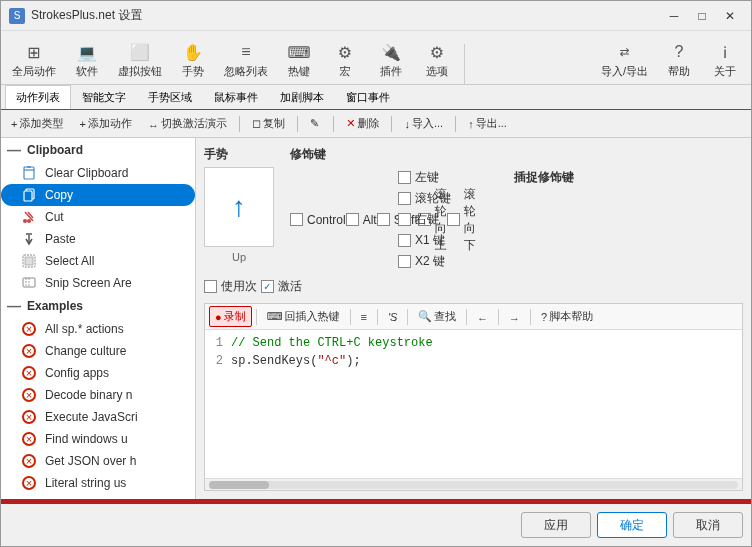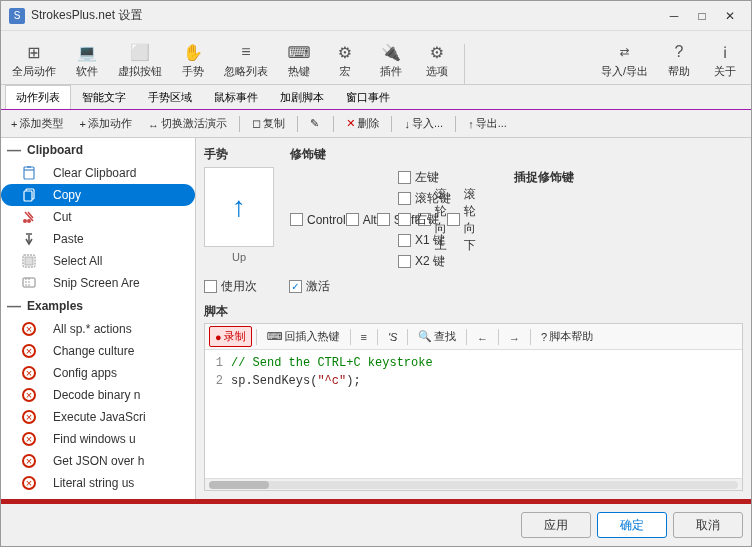--- a/index.html
+++ b/index.html
@@ -174,21 +174,21 @@
       font-size: 14px;
     }
 
     .list-item {
       display: flex;
       align-items: center;
       padding: 3px 8px 3px 20px;
       cursor: pointer;
       font-size: 12px;
       color: #333;
-      gap: 16px;
+      gap: 8px;
     }
     .list-item.selected { background: #0078d7; color: white; border-radius: 11px; }
     .list-item .item-icon {
       width: 16px;
       height: 16px;
       flex-shrink: 0;
       display: flex;
       align-items: center;
       justify-content: center;
     }
@@ -279,21 +279,21 @@
       padding: 1px 4px;
       border: 1px solid #aaa;
       background: white;
       border-radius: 2px;
       min-width: 60px;
     }
 
     
     .options-row {
       display: flex;
-      gap: 32px;
+      gap: 4px;
       margin-bottom: 8px;
     }
 
     
     .script-section {
       flex: 1;
       display: flex;
       flex-direction: column;
       border: 1px solid #ccc;
       background: white;
@@ -740,21 +740,20 @@
         <div class="modifier-item">
           <div class="checkbox"></div>
           <span>使用次</span>
         </div>
         <div class="modifier-item">
           <div class="checkbox checked"></div>
           <span>激活</span>
         </div>
       </div>
 
-      <div style="font-size:12px; font-weight:bold; color:#333; margin-bottom:3px;">脚本</div>
       <div class="script-section">
         <div class="script-toolbar">
           <button class="script-btn active">
             <span style="color:#cc0000;">●</span>
             <span>录制</span>
           </button>
           <div class="script-sep"></div>
           <button class="script-btn">
             <span>⌨</span>
             <span>回插入热键</span>

